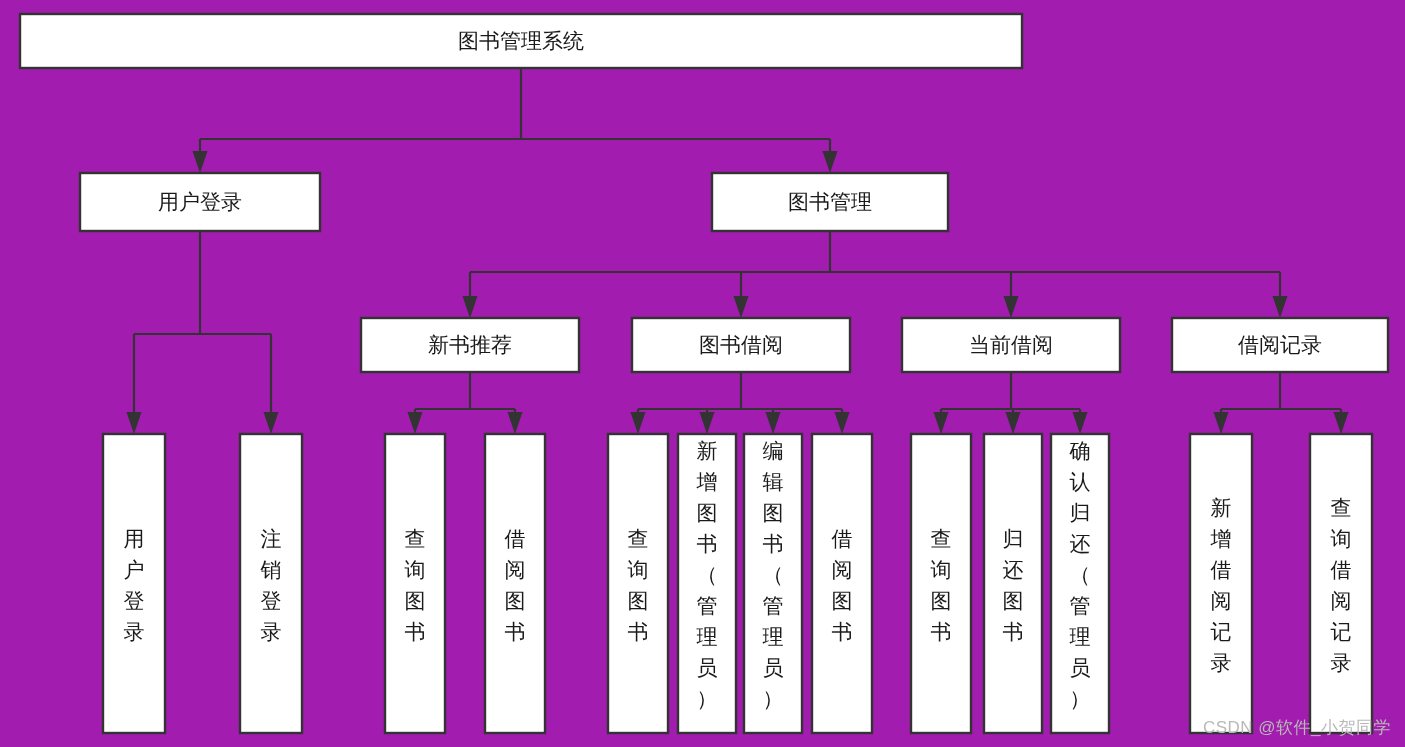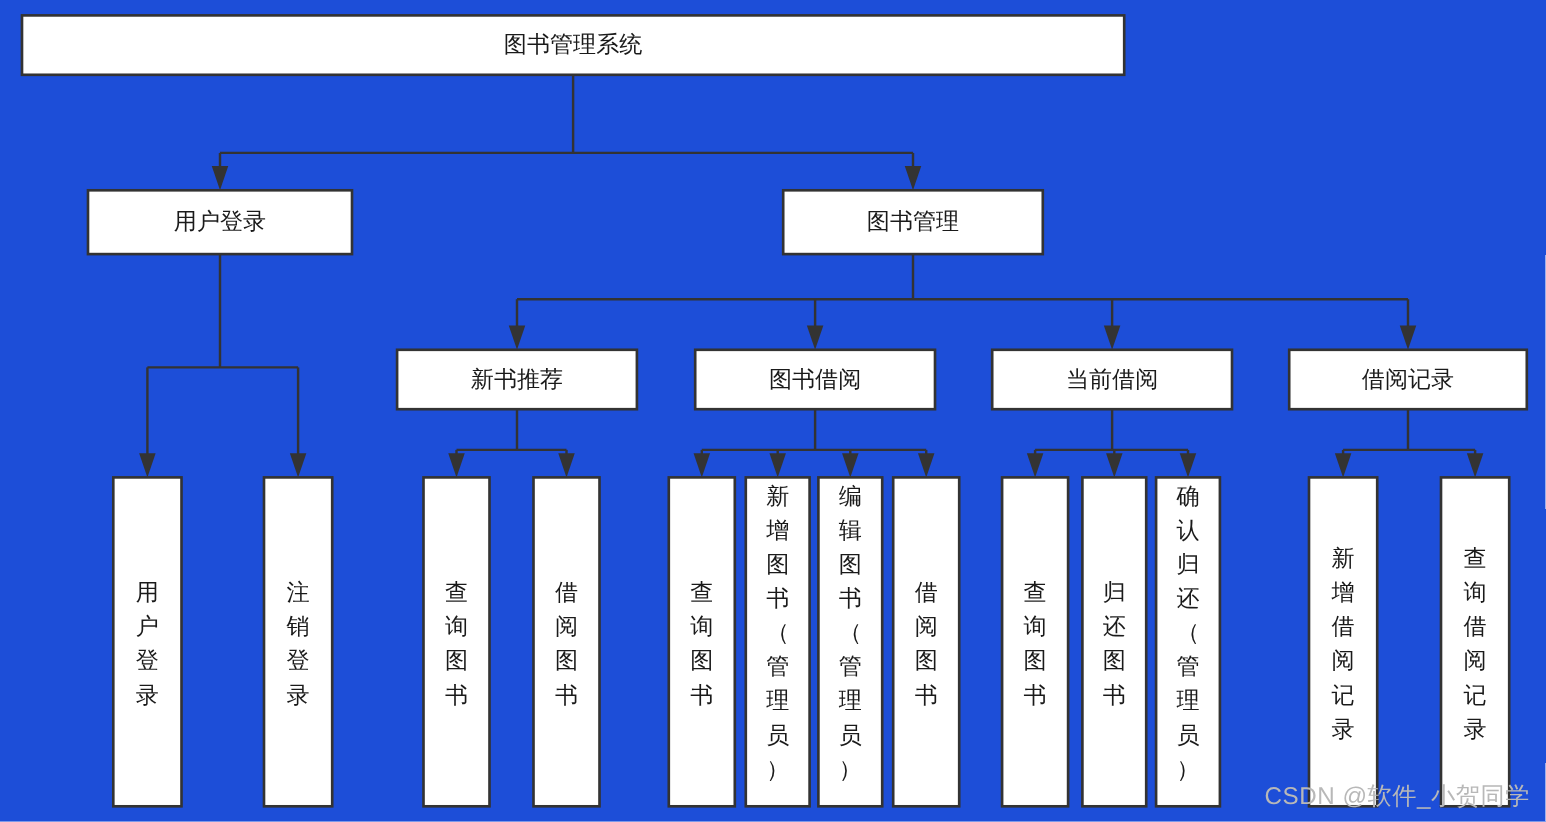--- a/index.html
+++ b/index.html
@@ -8,21 +8,21 @@
     padding: 0;
     background: #ffffff;
   }
   body {
     font-family: "Liberation Sans", "DejaVu Sans", sans-serif;
   }
   #diagram-root {
     position: relative;
     width: 1405px;
     height: 747px;
-    background: #1d4ed8;
+    background: #a21caf;
     overflow: hidden;
   }
   svg.diagram-canvas {
     position: absolute;
     top: 0;
     left: 0;
     width: 1405px;
     height: 747px;
     display: block;
   }
@@ -54,21 +54,21 @@
     font-size: 21px;
     fill: #1a1a1a;
     text-anchor: middle;
     white-space: pre;
   }
   .watermark-text {
     position: absolute;
     right: 14px;
     bottom: 8px;
     font-family: "Liberation Sans", "DejaVu Sans", sans-serif;
-    font-size: 22px;
+    font-size: 17px;
     color: #b8b8b8;
     letter-spacing: 0.5px;
     user-select: none;
     pointer-events: none;
     white-space: nowrap;
   }
 </style>
 </head>
 <body>
 

